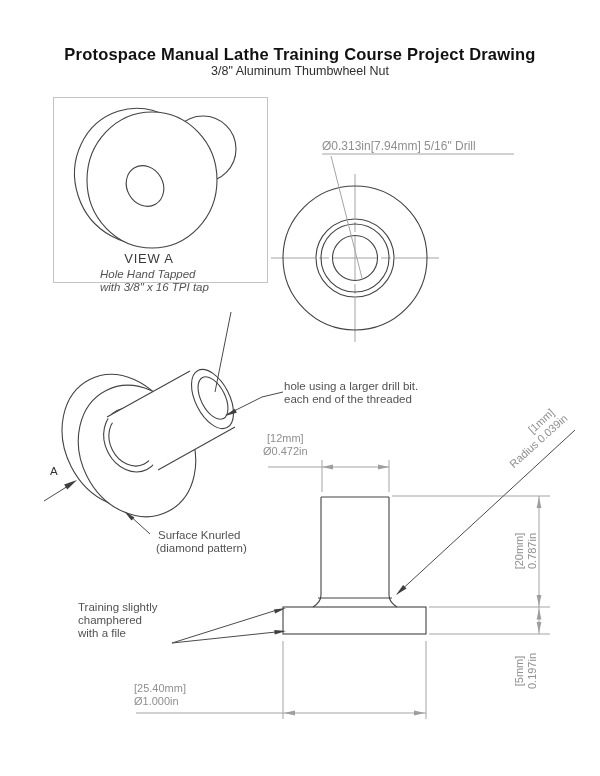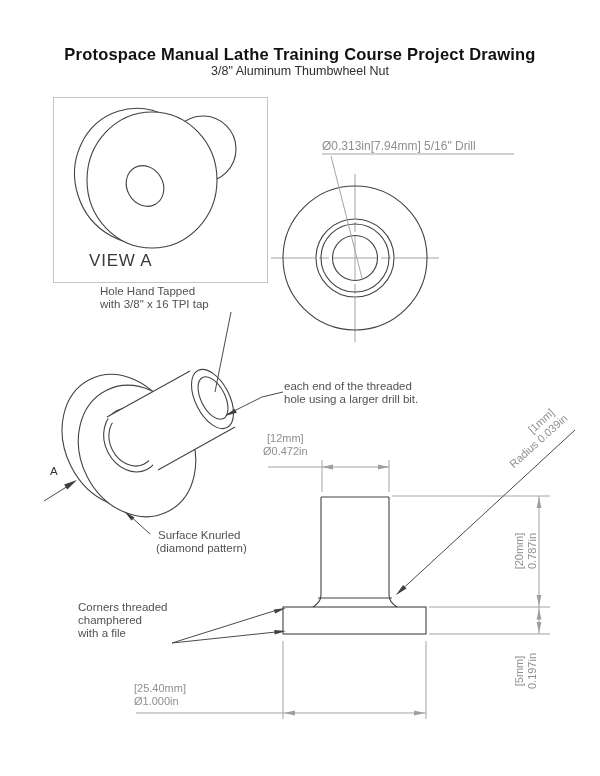--- a/index.html
+++ b/index.html
@@ -5,22 +5,22 @@
   html,body{margin:0;padding:0;background:#fff;}
   body{width:600px;height:776px;position:relative;overflow:hidden;
        font-family:"Liberation Sans",sans-serif;color:#4f4f4f;}
   .abs{position:absolute;}
   .title{top:45px;left:0;width:600px;text-align:center;font-size:16.5px;
          font-weight:bold;color:#111;letter-spacing:0.2px;}
   .subtitle{top:64px;left:0;width:600px;text-align:center;font-size:12.5px;color:#2e2e2e;}
   .viewbox{left:53px;top:97px;width:213px;height:184px;border:1px solid #c4c4c4;}
   .note{font-size:11.5px;line-height:13px;color:#525252;}
   .dim{font-size:11px;line-height:13px;color:#8f8f8f;}
-  .viewlabel{left:89px;top:251px;width:120px;
-             font-size:17px;color:#3a3a3a;letter-spacing:0.8px;}
+  .viewlabel{left:89px;top:251px;width:120px;text-align:center;
+             font-size:13px;color:#3a3a3a;letter-spacing:0.8px;}
   .rot90{transform:rotate(-90deg);text-align:center;}
   .rot42{transform:rotate(-42deg);text-align:right;}
   .alabel{left:50px;top:465px;font-size:11.5px;color:#333;}
   svg{position:absolute;left:0;top:0;}
   .edge{stroke:#434343;stroke-width:1.1;fill:none;}
   .edgef{stroke:#434343;stroke-width:1.1;fill:#fff;}
   .dimln{stroke:#a3a3a3;stroke-width:1;fill:none;}
   .ldr{stroke:#4a4a4a;stroke-width:1;fill:none;}
   .arr{fill:#9e9e9e;stroke:none;}
   .arrd{fill:#3f3f3f;stroke:none;}
@@ -108,35 +108,35 @@
 </svg>
 
 <div class="abs title">Protospace Manual Lathe Training Course Project Drawing</div>
 <div class="abs subtitle">3/8" Aluminum Thumbwheel Nut</div>
 
 <div class="abs viewbox"></div>
 <div class="abs viewlabel">VIEW A</div>
 
 <div class="abs dim" style="left:322px;top:140px;font-size:12px;">Ø0.313in[7.94mm] 5/16" Drill</div>
 
-<div class="abs note" style="left:100px;top:285px;">
+<div class="abs note" style="left:100px;top:268px;font-style:italic;">
   <div>Hole Hand Tapped</div>
   <div>with 3/8" x 16 TPI tap</div>
 </div>
 
 <div class="abs note" style="left:284px;top:380px;">
+  <div>hole using a larger drill bit.</div>
   <div>each end of the threaded</div>
-  <div>hole using a larger drill bit.</div>
 </div>
 
 <div class="abs note" style="left:150px;top:529px;margin-left:8px;">Surface Knurled</div>
 <div class="abs note" style="left:156px;top:542px;">(diamond pattern)</div>
 
 <div class="abs note" style="left:78px;top:601px;">
-  <div>Corners threaded</div>
+  <div>Training slightly</div>
   <div>champhered</div>
   <div>with a file</div>
 </div>
 
 <div class="abs alabel">A</div>
 
 <div class="abs dim" style="left:263px;top:432px;">
   <div style="padding-left:4px;">[12mm]</div>
   <div>Ø0.472in</div>
 </div>

